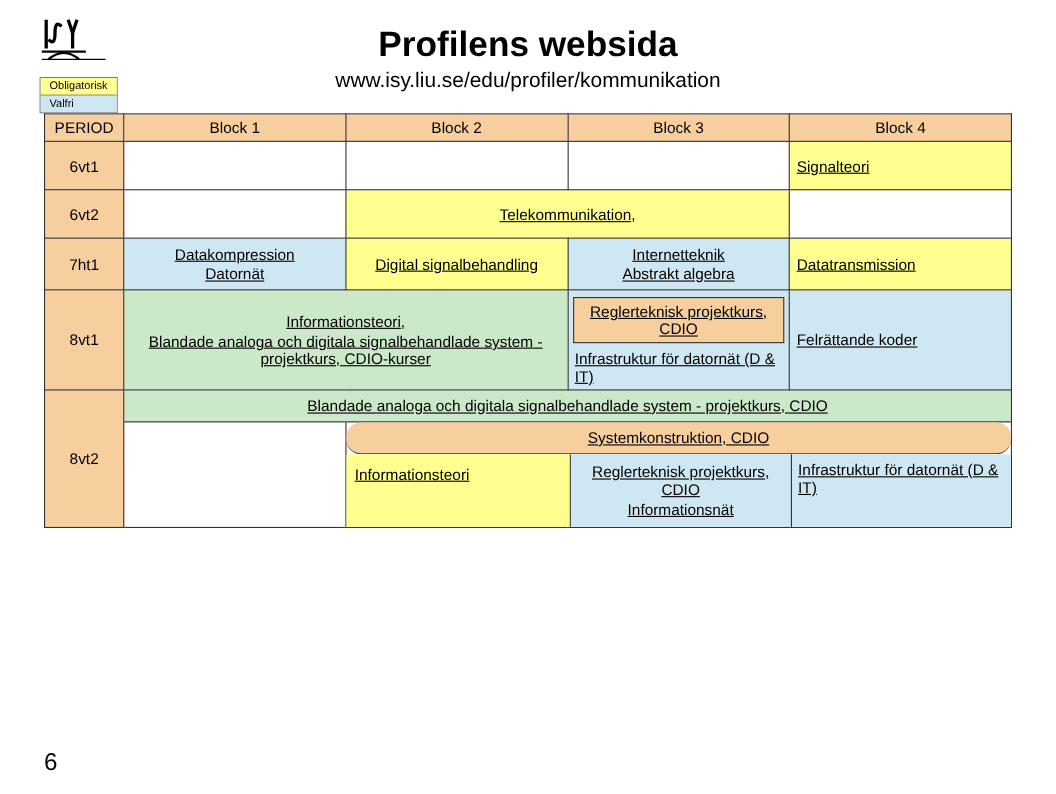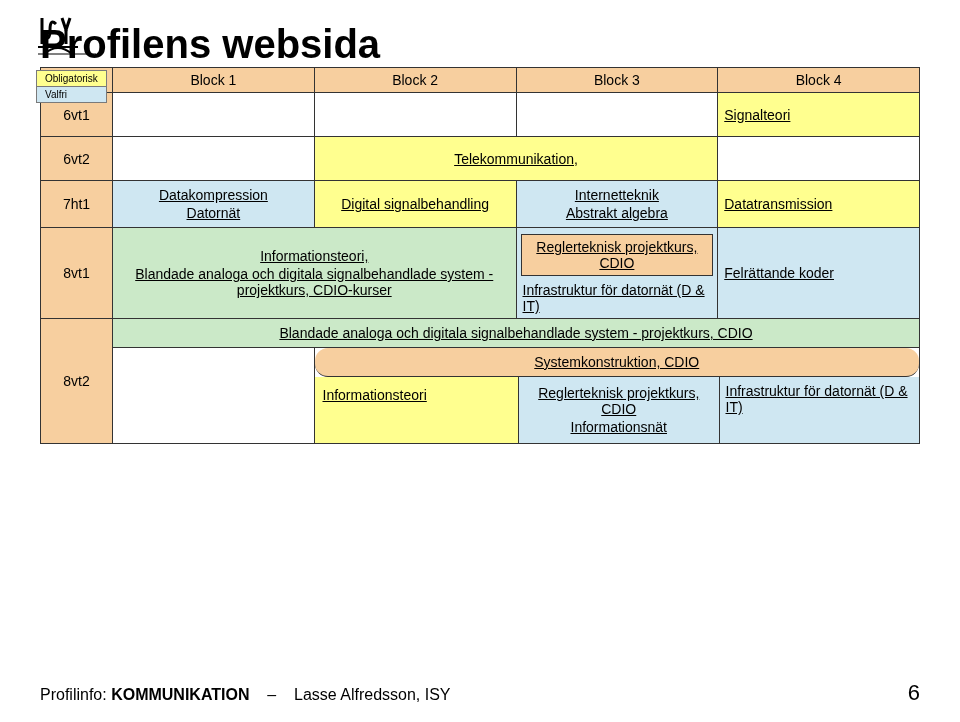--- a/index.html
+++ b/index.html
@@ -22,21 +22,22 @@
     top:70px; left:36px;
     border:1px solid #7a7a7a;
     font-size:10px;
   }
   .legend div { padding:2px 8px; border-bottom:1px solid #7a7a7a; }
   .legend div:last-child { border-bottom:none; }
   .bg-oblig { background:#ffff8f; }
   .bg-valfri{ background:#cfe7f2; }
 
   .title {
-    font-size:40px;
+    text-align:center;
+    font-size:32px;
     margin:4px 0 0 0;
   }
   .suburl {
     text-align:center;
     font-size:19px;
     margin:4px 0 18px 0;
   }
 
   table.sched {
     border-collapse: collapse;
@@ -108,20 +109,21 @@
       <line x1="2" y1="40" x2="60" y2="40" stroke="#000" stroke-width="1"></line>
     </svg>
   </div>
 
   <div class="legend">
     <div class="bg-oblig">Obligatorisk</div>
     <div class="bg-valfri">Valfri</div>
   </div>
 
   <h1 class="title">Profilens websida</h1>
+  <div class="suburl">www.isy.liu.se/edu/profiler/kommunikation</div>
 
   <table class="sched">
     <colgroup>
       <col class="period-col">
       <col>
         <col>
         <col>
         <col>
     </colgroup>
     <thead>
@@ -220,22 +222,14 @@
           </div>
         </td>
       </tr>
 
     </tbody>
   </table>
 
 </div>
 
 <div class="footer">
-  <div class="left">
-    <span>Profilinfo:</span>
-    <span class="bold">KOMMUNIKATION</span>
-    &nbsp;&nbsp;
-    <span>–</span>
-    &nbsp;&nbsp;
-    <span>Lasse Alfredsson, ISY</span>
-  </div>
   <div class="right">6</div>
 </div>
 
 </body></html>

